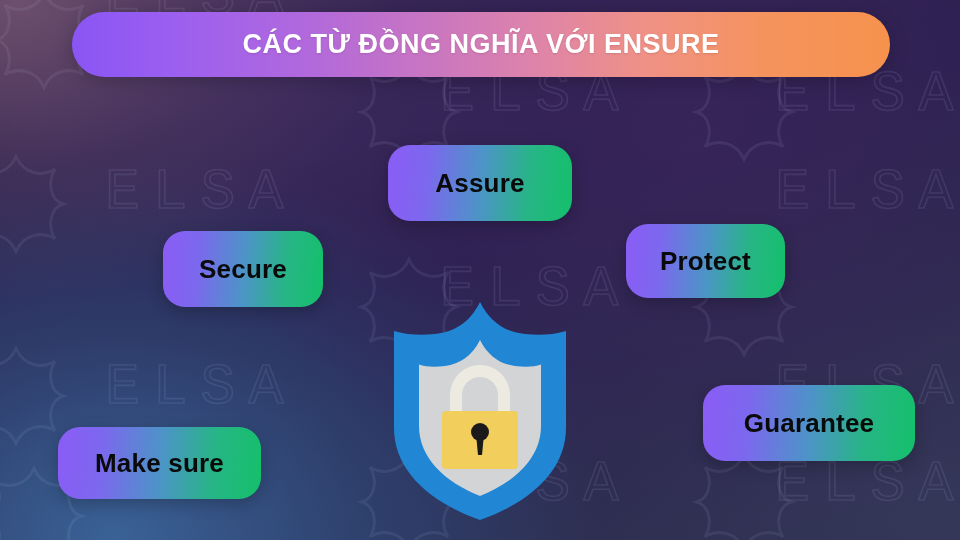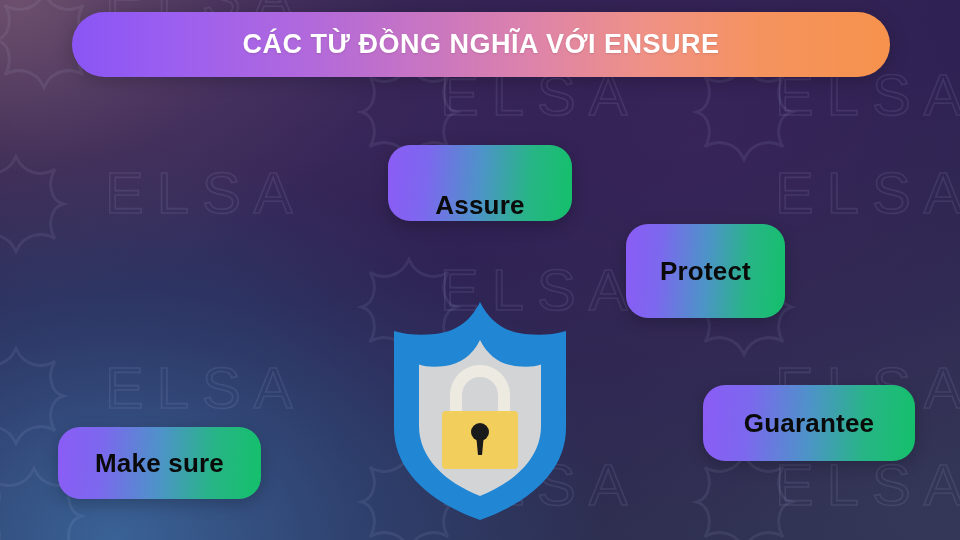--- a/index.html
+++ b/index.html
@@ -40,21 +40,21 @@
     overflow: hidden;
     pointer-events: none;
   }
   .wm-cell {
     position: absolute;
     display: flex;
     align-items: center;
   }
   .wm-star { opacity: 0.085; }
   .wm-text {
-    font-family: Liberation Sans, sans-serif;
+    font-family: Liberation Mono, monospace;
     font-size: 58px;
     font-weight: 400;
     letter-spacing: 13px;
     color: transparent;
     -webkit-text-stroke: 1.6px rgba(200,205,245,0.115);
     opacity: 0.95;
     white-space: nowrap;
     line-height: 1;
   }
 
@@ -100,23 +100,23 @@
     box-shadow: 0 5px 16px rgba(0,0,0,0.22);
   }
   .pill span {
     color: #0a0a0a;
     font-weight: 700;
     font-size: 26px;
     letter-spacing: 0.2px;
     white-space: nowrap;
   }
 
-  .pill-assure    { left: 388px; top: 145px; width: 184px; height: 76px; align-items: flex-end; }
+  .pill-assure    { left: 388px; top: 145px; width: 184px; height: 76px; }
   .pill-secure    { left: 163px; top: 231px; width: 160px; height: 76px; }
-  .pill-protect   { left: 626px; top: 224px; width: 159px; height: 94px; text-align: center; }
+  .pill-protect   { left: 626px; top: 224px; width: 159px; height: 74px; text-align: center; }
   .pill-makesure  { left: 58px;  top: 383px; width: 203px; height: 72px;
                     border-radius: 22px; margin-top: 44px; }
   .pill-guarantee { left: 703px; top: 385px; width: 212px; height: 76px; }
 
   
   .shield-wrap {
     position: absolute;
     left: 389px;
     top: 300px;
     width: 182px;
@@ -257,20 +257,23 @@
   </div>
 
   <div class="title-banner">
     <div class="title-text">CÁC TỪ ĐỒNG NGHĨA VỚI ENSURE</div>
   </div>
 
   <div class="pill pill-assure">
     <span>Assure</span>
   </div>
 
+  <div class="pill pill-secure">
+    <span>Secure</span>
+  </div>
 
   <div class="pill pill-protect">
     <span>Protect</span>
   </div>
 
   <div class="pill pill-makesure">
     <span>Make sure</span>
   </div>
 
   <div class="pill pill-guarantee">

